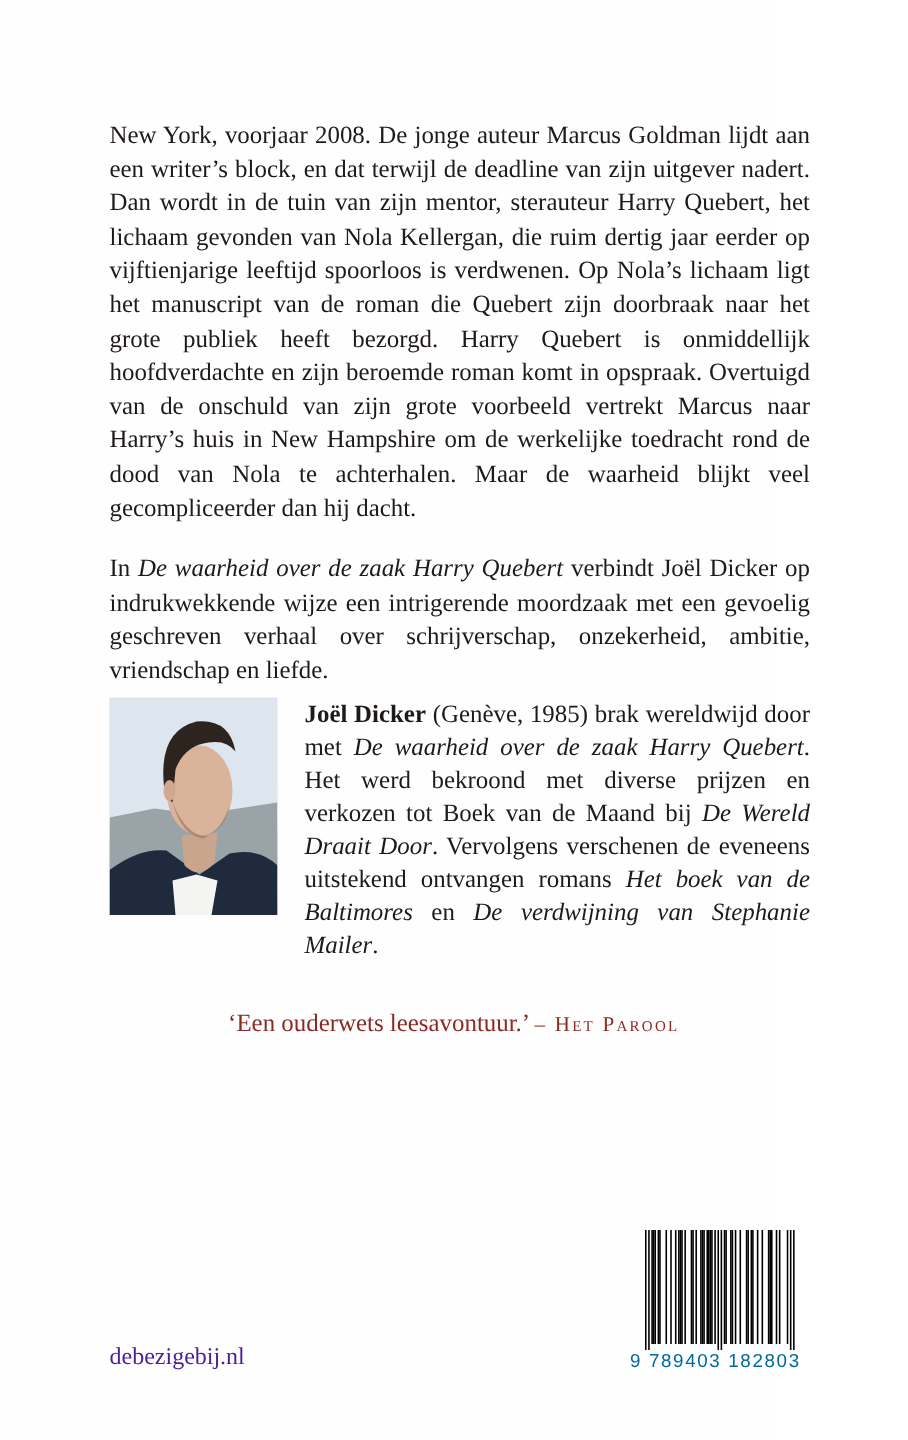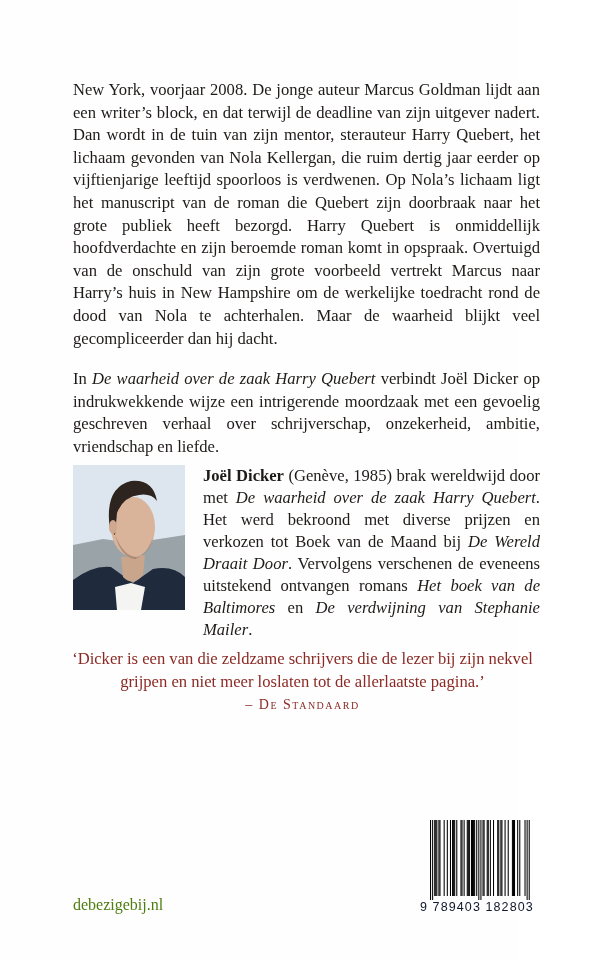--- a/index.html
+++ b/index.html
@@ -14,25 +14,25 @@
     .author { position: absolute; left: 73px; top: 465px; width: 467px; height: 150px; }
     .photo { position: absolute; left: 0; top: 0; width: 112px; height: 145px; overflow: hidden;
       background: linear-gradient(180deg, #dfe7ef 0%, #d3dde6 55%, #aeb5b8 70%, #8d9092 100%); }
     .bio { position: absolute; left: 130px; top: 0; width: 337px; font-size: 16.6px; line-height: 22px;
       text-align: justify; margin: 0; }
     .bio b { font-weight: bold; }
     .quotes { position: absolute; left: 60px; top: 648px; width: 485px; text-align: center;
       color: #8b2a24; font-size: 16.6px; line-height: 22.8px; }
     .q-src { font-variant: small-caps; letter-spacing: 1.5px; font-size: 14px; }
     .q2 { margin-top: 23px; }
-    .site { position: absolute; left: 73px; top: 896px; font-size: 16px; color: #4d7c0f; }
+    .site { position: absolute; left: 73px; top: 896px; font-size: 16px; color: #4c1d95; }
     .barcode { position: absolute; left: 420px; top: 818px; width: 118px; height: 100px; }
     .barcode svg { display: block; }
     .isbn-digits { position: absolute; left: 0; top: 82px; width: 118px; font-family: "Liberation Sans", "DejaVu Sans", sans-serif;
-      font-size: 12.5px; letter-spacing: 1.1px; color: #0f172a; white-space: nowrap; }
+      font-size: 12.5px; letter-spacing: 1.1px; color: #0369a1; white-space: nowrap; }
   </style>
 </head>
 <body>
 
 <div class="page">
 
   <div class="blurb">
     <p>New York, voorjaar 2008. De jonge auteur Marcus Goldman lijdt aan een writer’s block, en dat terwijl de deadline van zijn uitgever nadert. Dan wordt in de tuin van zijn mentor, sterauteur Harry Quebert, het lichaam gevonden van Nola Kellergan, die ruim dertig jaar eerder op vijftienjarige leeftijd spoorloos is verdwenen. Op Nola’s lichaam ligt het manuscript van de roman die Quebert zijn doorbraak naar het grote publiek heeft bezorgd. Harry Quebert is onmiddellijk hoofdverdachte en zijn beroemde roman komt in opspraak. Overtuigd van de onschuld van zijn grote voorbeeld vertrekt Marcus naar Harry’s huis in New Hampshire om de werkelijke toedracht rond de dood van Nola te achterhalen. Maar de waarheid blijkt veel gecompliceerder dan hij dacht.</p>
   </div>
 
@@ -51,23 +51,23 @@
         <ellipse cx="60" cy="62" rx="22" ry="30" fill="#d9b39a"></ellipse>
         <path d="M36 55 Q34 22 58 16 Q80 14 84 36 Q78 28 66 30 Q50 32 44 48 L42 70 Q36 66 36 55 Z" fill="#2e241f"></path>
         <path d="M42 70 Q48 92 62 94 Q74 90 80 72 Q78 86 66 92 Q52 94 42 70 Z" fill="#8e7566" opacity="0.6"></path>
         <ellipse cx="40" cy="62" rx="4" ry="7" fill="#cfa88f"></ellipse>
       </svg>
     </div>
     <p class="bio"><b>Joël Dicker</b><span> (Genève, 1985) brak wereldwijd door met </span><i>De waarheid over de zaak Harry Quebert</i><span>. Het werd bekroond met diverse prijzen en verkozen tot Boek van de Maand bij </span><i>De Wereld Draait Door</i><span>. Vervolgens verschenen de eveneens uitstekend ontvangen romans </span><i>Het boek van de Baltimores</i><span> en </span><i>De verdwijning van Stephanie Mailer</i><span>.</span></p>
   </div>
 
   <div class="quotes">
-    <div class="q1">
-      <div>‘Dicker is een van die zeldzame schrijvers die de lezer bij zijn nekvel grijpen en niet meer loslaten tot de allerlaatste pagina.’</div>
-      <div class="q-src">– De Standaard</div>
+    <div class="q2">
+      <span>‘Een ouderwets leesavontuur.’</span>
+      <span class="q-src">– Het Parool</span>
     </div>
   </div>
 
   <div class="site">debezigebij.nl</div>
 
   <div class="barcode">
     <svg id="bc" width="118" height="84">
         <rect x="10" y="2" width="1.05" height="80" fill="#000"></rect>
         <rect x="12.1" y="2" width="1.05" height="80" fill="#000"></rect>
         <rect x="14.2" y="2" width="1.05" height="76" fill="#000"></rect>

